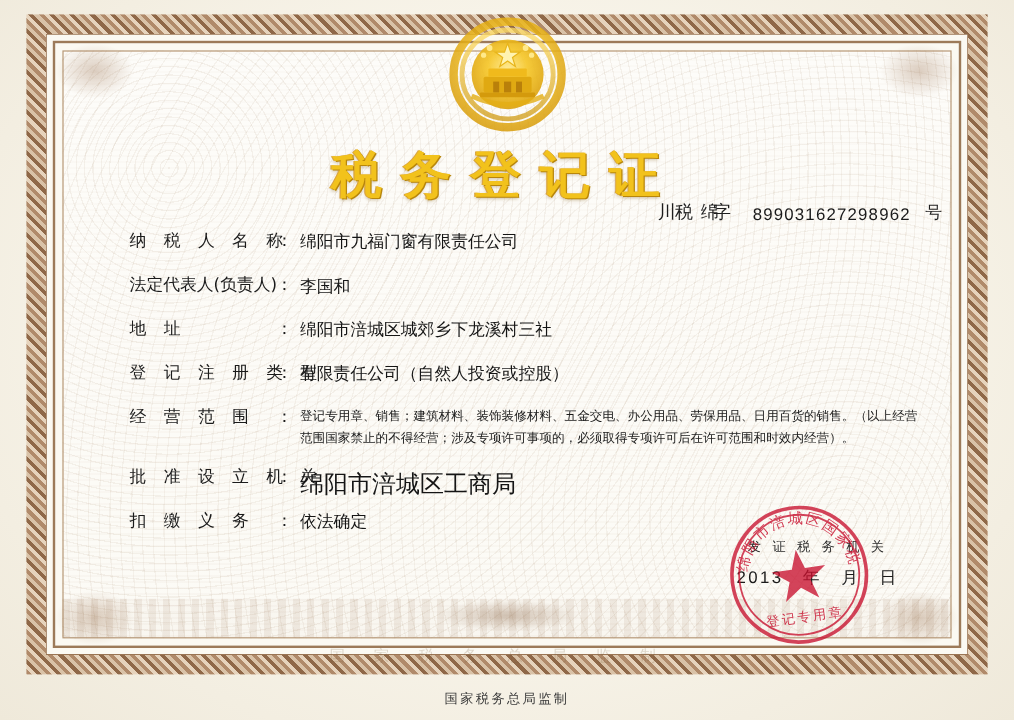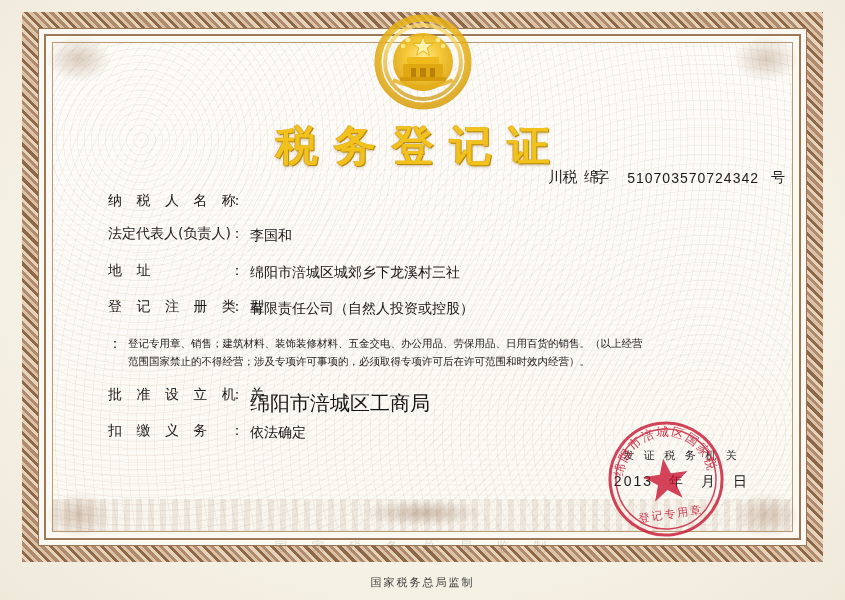--- a/index.html
+++ b/index.html
@@ -231,29 +231,30 @@
     <circle cx="76" cy="34" r="2.2" fill="#ffe98a"></circle>
 
     <path d="M26 68 Q56 82 86 68" fill="none" stroke="#e4ae14" stroke-width="4" opacity=".8"></path>
   </svg>
 
   <div id="title">税务登记证</div>
 
   <div id="serial-prefix">川 绵</div>
   <div id="serial-row">
     <span class="lbl">税 字</span>
-    <span class="num">510703570724342</span>
+    <span class="num">899031627298962</span>
     <span class="suffix">号</span>
   </div>
 
   <div id="fields">
 
     <div class="row">
       <span class="label label-box spread">纳 税 人 名 称</span>
       <span class="colon">：</span>
+      <span class="value">绵阳市九福门窗有限责任公司</span>
     </div>
 
     <div class="row">
       <span class="label label-box">法定代表人(负责人)</span>
       <span class="colon">：</span>
       <span class="value">李国和</span>
     </div>
 
     <div class="row">
       <span class="label label-box spread">地            址</span>
@@ -261,20 +262,21 @@
       <span class="value">绵阳市涪城区城郊乡下龙溪村三社</span>
     </div>
 
     <div class="row">
       <span class="label label-box spread">登 记 注 册 类 型</span>
       <span class="colon">：</span>
       <span class="value">有限责任公司（自然人投资或控股）</span>
     </div>
 
     <div class="row">
+      <span class="label label-box spread">经 营 范 围</span>
       <span class="colon">：</span>
       <span class="value small" style="width:520px;">登记专用章、销售；建筑材料、装饰装修材料、五金交电、办公用品、劳保用品、日用百货的销售。（以上经营范围国家禁止的不得经营；涉及专项许可事项的，必须取得专项许可后在许可范围和时效内经营）。</span>
     </div>
 
     <div class="row" style="margin-top:6px;">
       <span class="label label-box spread">批 准 设 立 机 关</span>
       <span class="colon">：</span>
       <span class="value"></span>
     </div>
 

